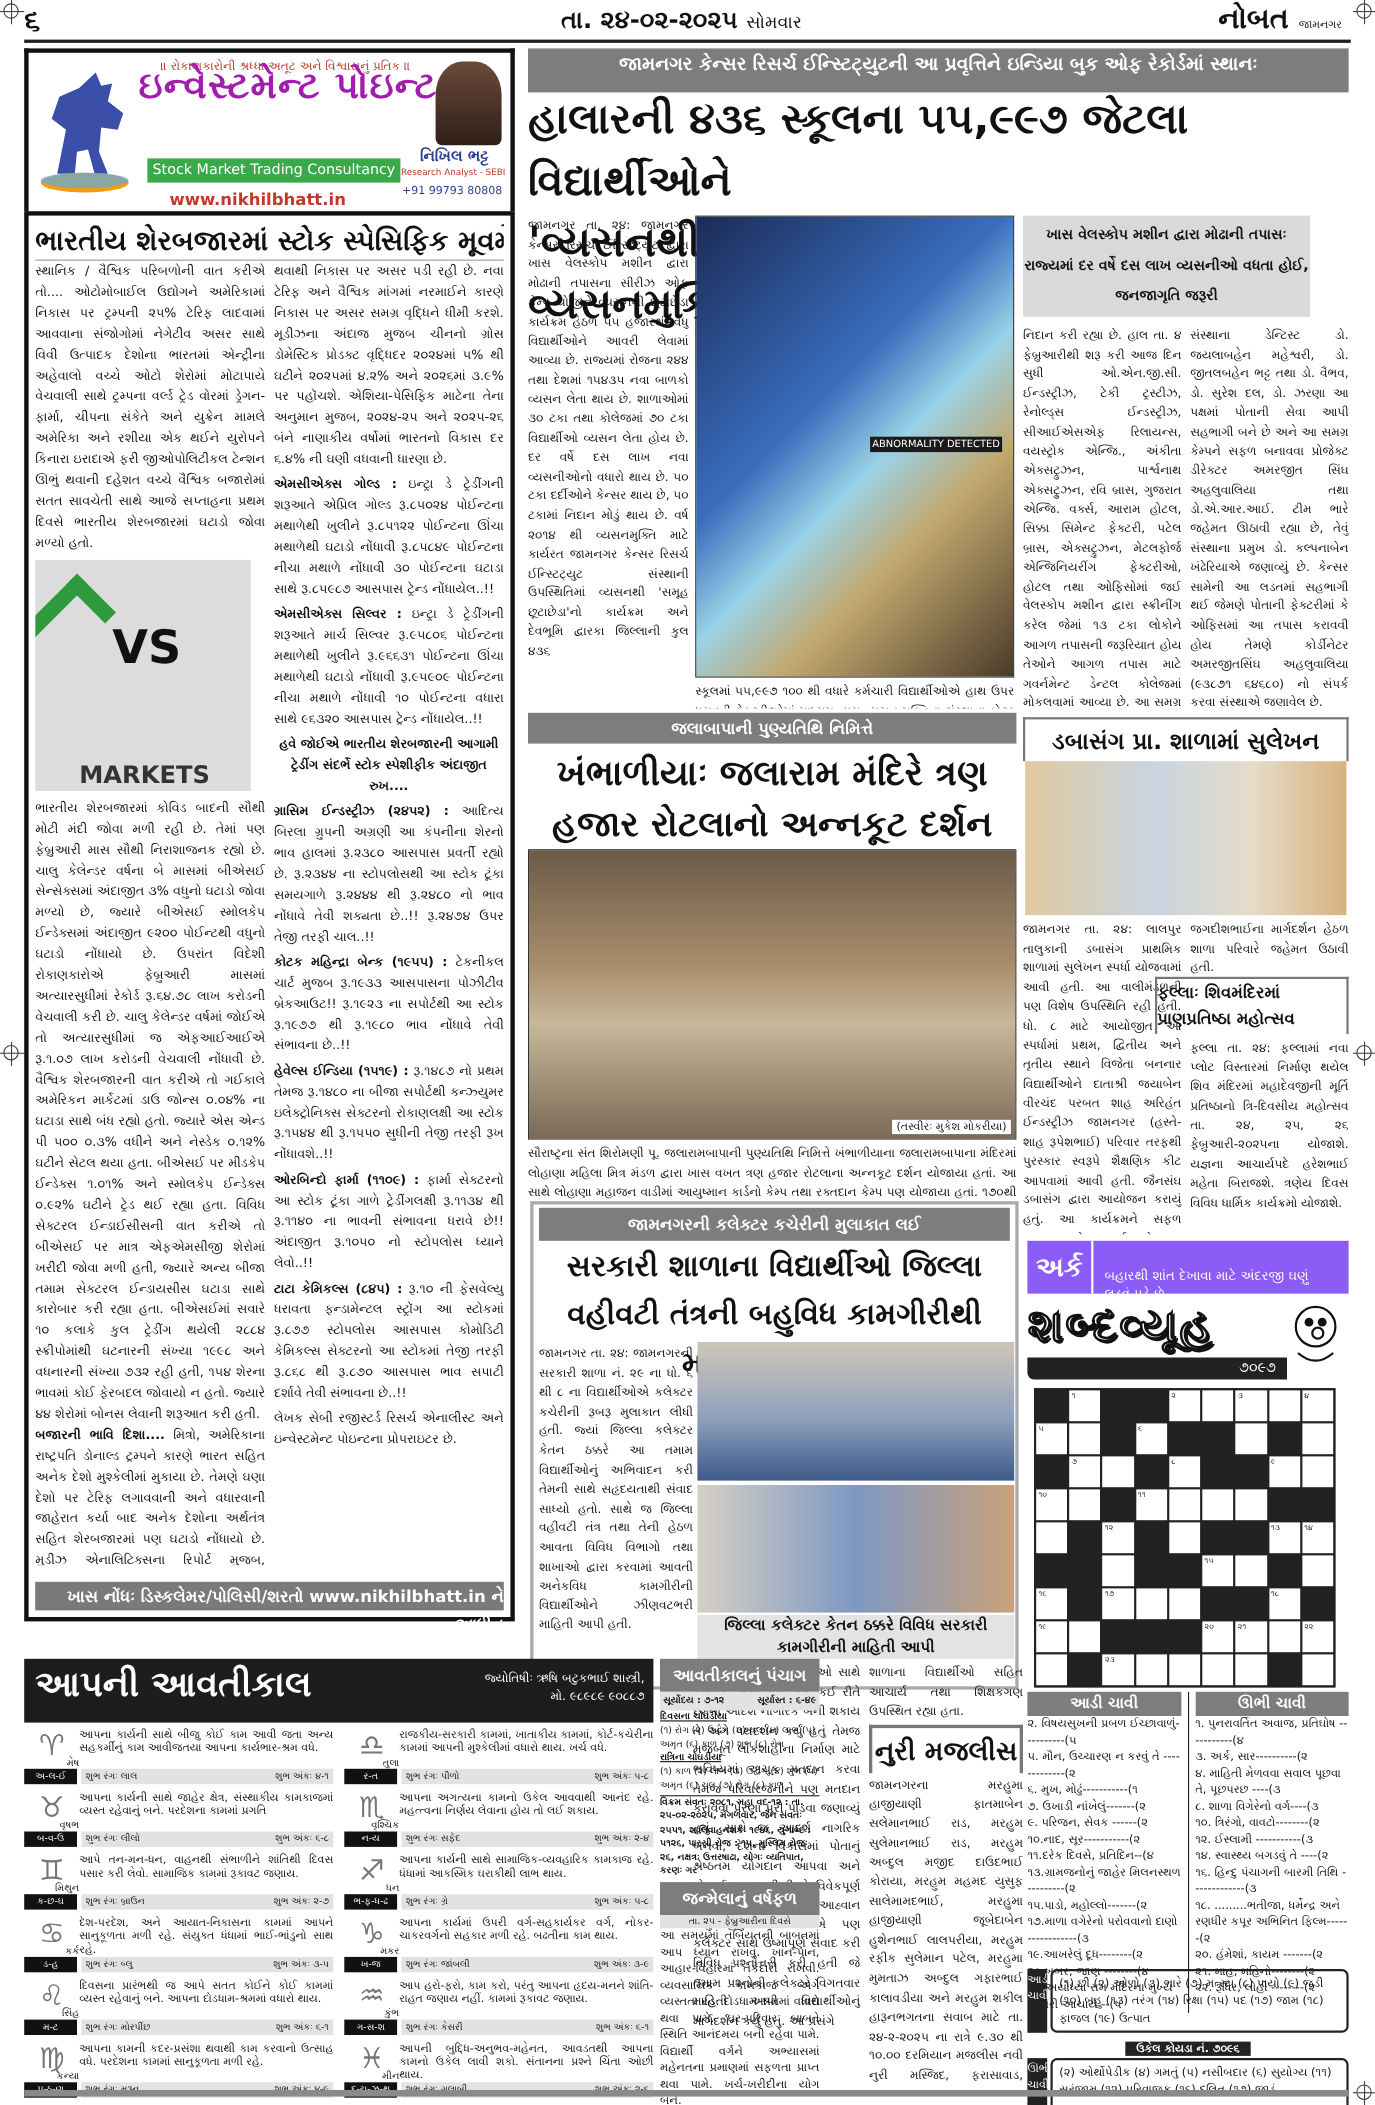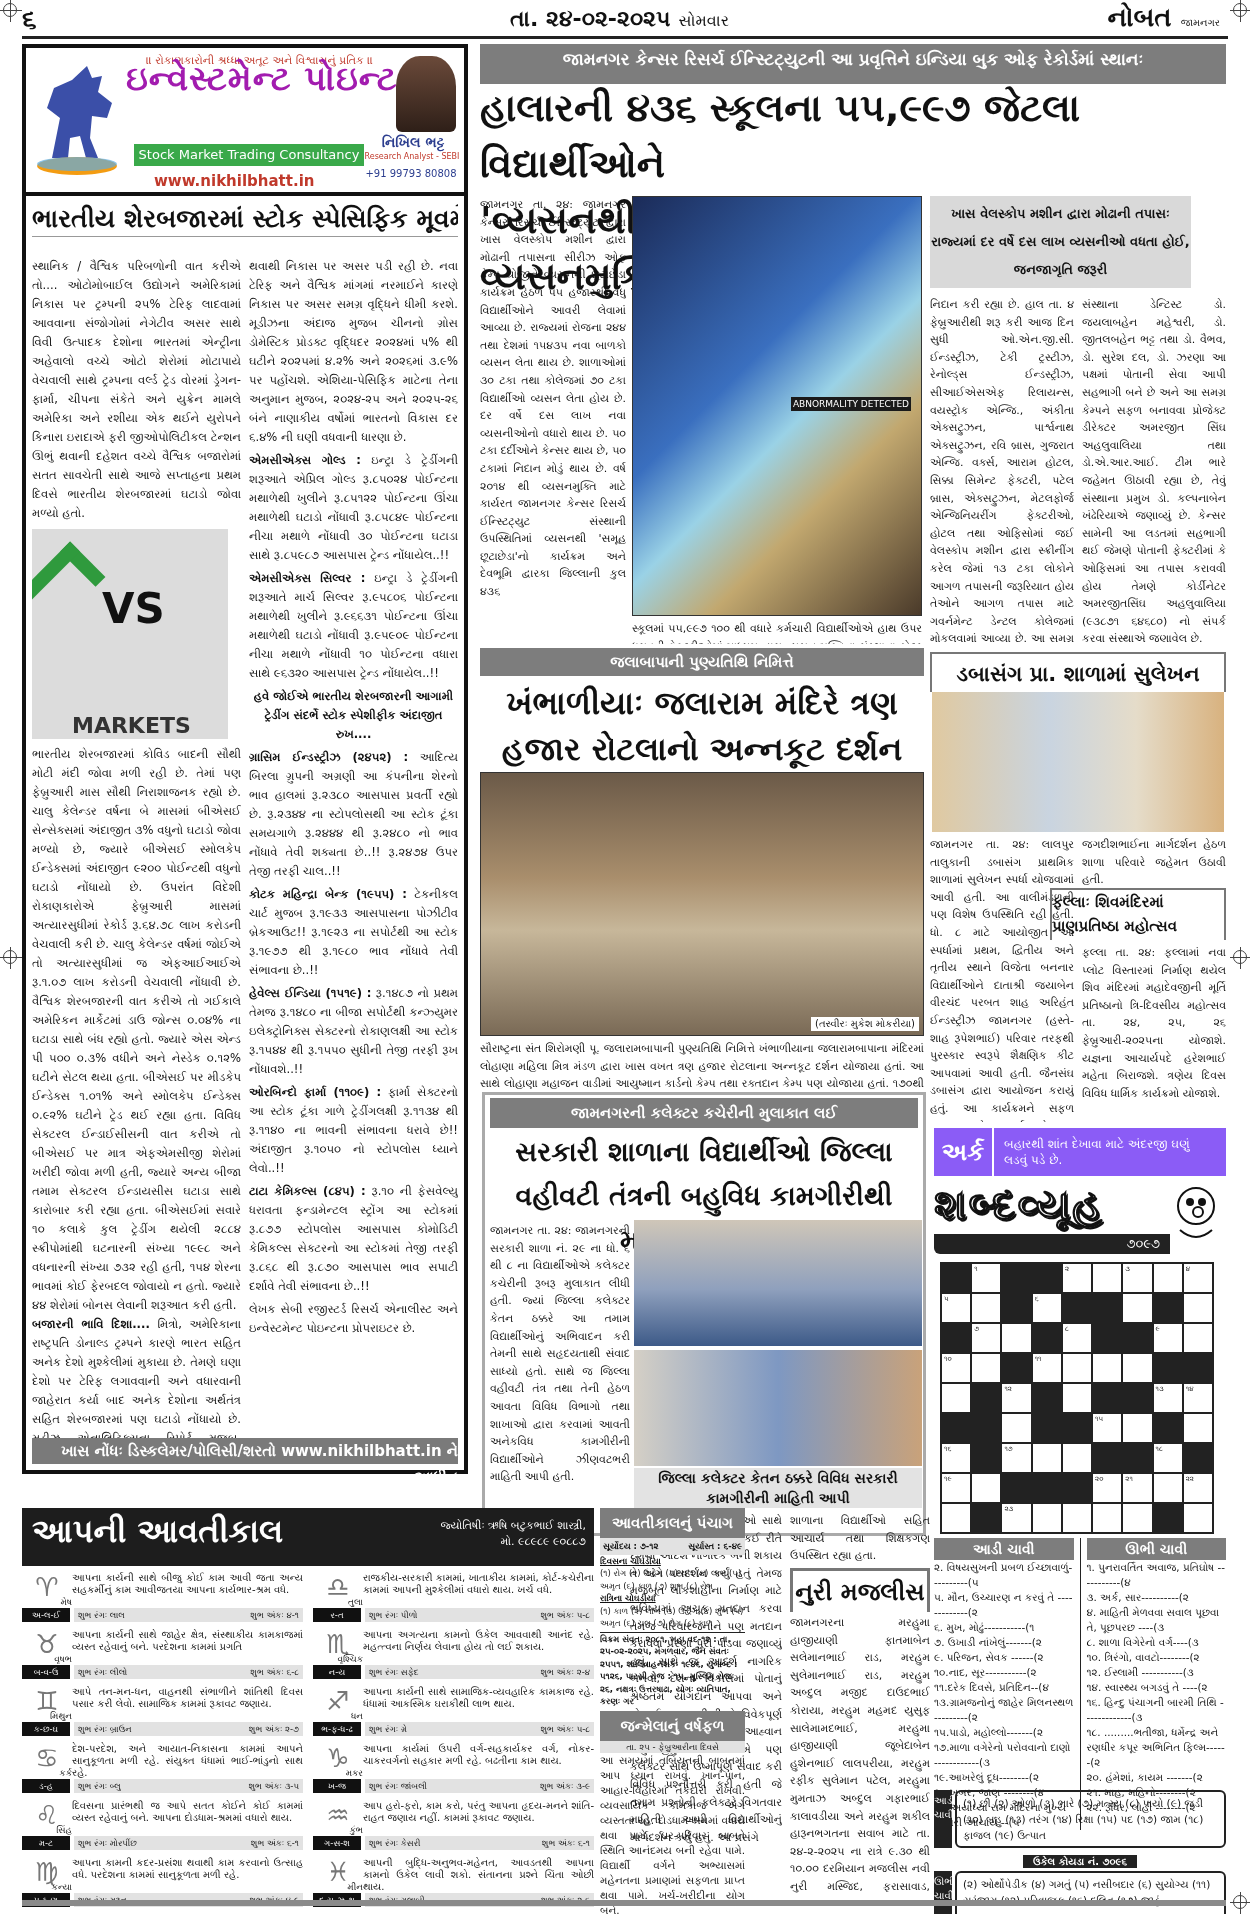--- a/index.html
+++ b/index.html
@@ -19,21 +19,21 @@
 .ad .brand{position:absolute;left:100px;top:10px;font-size:34px;font-weight:bold;color:#a21caf;letter-spacing:1px}
 .ad .banner{position:absolute;left:108px;top:96px;width:230px;height:22px;background:#3aa94a;color:#fff;font-size:13px;text-align:center;line-height:22px}
 .ad .web{position:absolute;left:128px;top:124px;font-size:15px;color:#c0392b;font-weight:bold}
 .ad .bull{position:absolute;left:6px;top:10px;width:90px;height:120px}
 .ad .photo{position:absolute;right:8px;top:8px;width:60px;height:76px;background:linear-gradient(#6b4a3a,#2e1f18);border-radius:40% 40% 6px 6px}
 .ad .name{position:absolute;right:6px;top:86px;font-size:14px;color:#2c3e8f;font-weight:bold;width:90px;text-align:center}
 .ad .ra{position:absolute;right:4px;top:104px;font-size:8px;color:#c0392b;width:96px;text-align:center}
 .ad .phone{position:absolute;right:6px;top:120px;font-size:10px;color:#2c3e8f;width:94px;text-align:center}
 .stockbox{left:22px;top:192px;width:446px;height:1282px;border:4px solid #111;padding:6px}
 .stock-title{font-size:25px;font-weight:bold;line-height:34px;border-bottom:1px solid #999;white-space:nowrap;overflow:hidden}
-.cols2{display:flex;gap:8px;margin-top:20px}
+.cols2{display:flex;gap:8px;margin-top:0}
 .col{flex:1;font-size:11.6px;line-height:19px;text-align:justify;overflow:hidden}
 .col b{font-weight:bold}
 .vsimg{width:196px;height:210px;background:#dcdcdc;margin:6px 0;position:relative;overflow:hidden}
 .vsimg .vs{position:absolute;left:70px;top:70px;font-size:42px;font-weight:bold}
 .vsimg .arrow{position:absolute;left:6px;top:20px;width:50px;height:70px;border-left:14px solid #2f9a3d;border-top:14px solid #2f9a3d;transform:rotate(45deg)}
 .vsimg .mk{position:absolute;left:40px;bottom:4px;font-size:22px;font-weight:bold;color:#333}
 .disc{position:absolute;left:6px;right:6px;bottom:6px;height:26px;background:#7a7a7a;color:#fff;font-size:15px;font-weight:bold;text-align:right;line-height:26px}
 .greybar{background:#7d7d7d;color:#fff;font-weight:bold;text-align:center}
 .kicker1{left:480px;top:44px;width:746px;height:40px;font-size:17px;line-height:30px}
 .main-hl{left:480px;top:80px;width:746px;font-size:38px;font-weight:bold;line-height:56px;text-align:left}
@@ -48,21 +48,21 @@
 .dab-photo{left:932px;top:692px;width:292px;height:140px;background:linear-gradient(90deg,#e0c9a0,#c9d4e0 40%,#e5dcc9 70%,#d8b27f)}
 .fala-hl{left:1050px;top:888px;width:176px;height:52px;border:2px solid #777;border-bottom:none;font-size:15px;font-weight:bold;line-height:24px;padding-top:0}
 .coll-box{left:482px;top:1092px;width:444px;height:444px;border:3px solid #aaa}
 .coll-kick{left:490px;top:1098px;width:428px;height:30px;font-size:15px;line-height:30px}
 .coll-hl{left:484px;top:1130px;width:440px;font-size:27px;font-weight:bold;line-height:44px;text-align:center}
 .coll-photo1{left:634px;top:1220px;width:288px;height:126px;background:linear-gradient(#cfc6b8,#8fa0bd 55%,#3d5a88)}
 .coll-photo2{left:634px;top:1350px;width:288px;height:116px;background:linear-gradient(90deg,#d5d0c6,#7e98c2 50%,#c9a27a)}
 .coll-cap{left:634px;top:1468px;width:288px;font-size:14px;font-weight:bold;text-align:center;line-height:20px;background:#e3e3e3}
 .arj{left:934px;top:1128px;width:292px;height:48px;background:#8b5cf6;color:#fff;display:flex}
 .arj .lg{width:60px;font-size:24px;font-weight:bold;text-align:center;line-height:48px;border-right:2px solid #fff}
-.arj .q{flex:1;font-size:12px;padding:8px 10px;line-height:16px}
+.arj .q{flex:1;font-size:12px;padding:24px 10px;line-height:16px}
 .sabda{left:934px;top:1180px;width:292px;height:76px}
 .sabda .t{font-size:42px;font-weight:bold;letter-spacing:2px;-webkit-text-stroke:1px #111;color:#fff;text-shadow:2px 2px 0 #111}
 .sabda .bar{position:absolute;left:0;top:54px;width:236px;height:20px;background:#222;color:#fff;text-align:right;font-size:13px;padding-right:10px;line-height:20px;border-radius:0 0 0 6px}
 .grid{left:940px;top:1262px;width:274px;height:272px;display:grid;grid-template-columns:repeat(9,1fr);grid-template-rows:repeat(9,1fr);border:2px solid #222;background:#222;gap:2px}
 .cell{background:#fff;font-size:7px;padding:1px 2px;position:relative}
 .cell.blk{background:#222}
 .clue-hdr{height:22px;line-height:22px;font-size:14px}
 .clues{font-size:10.4px;line-height:15px}
 .ans{border:2px solid #222;border-radius:6px;font-size:10.5px;line-height:16px;padding:3px 6px}
 .ans-side{background:#222;color:#fff;width:18px;font-size:10px;text-align:center;line-height:14px;padding-top:4px}

